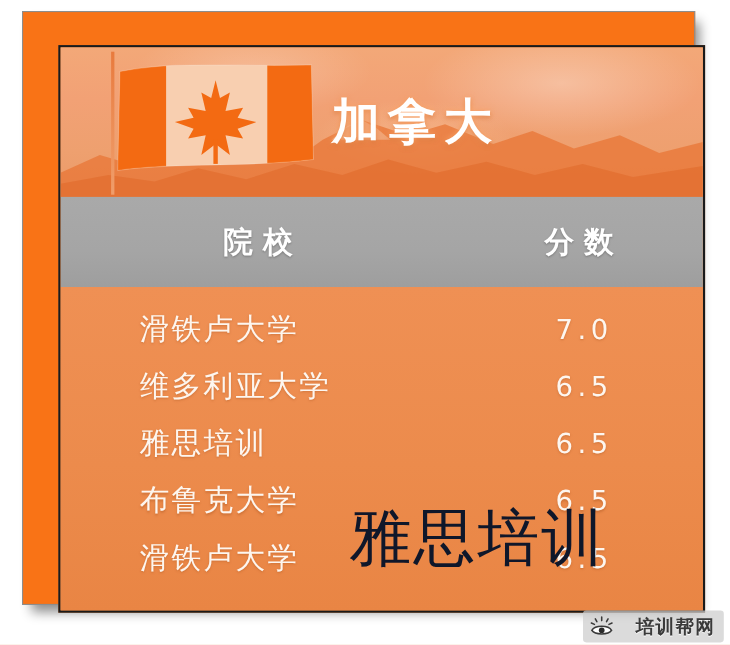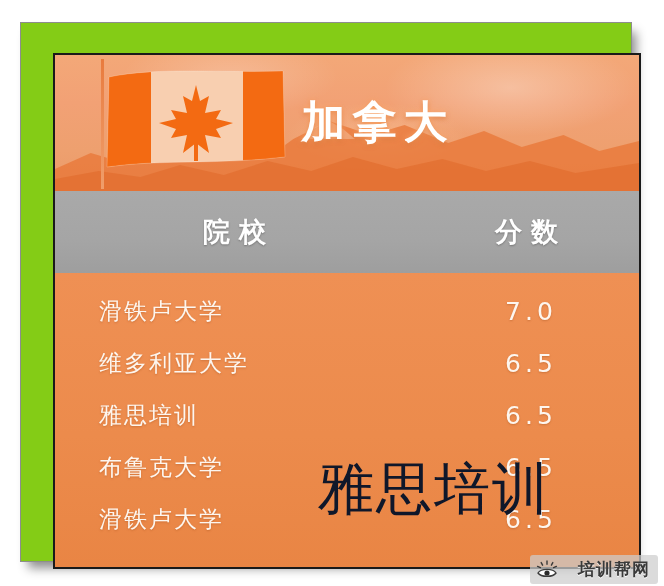--- a/index.html
+++ b/index.html
@@ -16,24 +16,24 @@
     position: relative;
     width: 664px;
     height: 586px;
     background: #ffffff;
   }
 
   
   .outer-frame {
     position: absolute;
     left: 20px;
-    top: 22px;
+    top: 10px;
     width: 612px;
     height: 540px;
-    background: #84cc16;
+    background: #f97316;
     border: 1px solid #8d8d8d;
     box-shadow: 6px 8px 10px -2px rgba(0,0,0,0.45);
   }
 
   
   .card {
     position: absolute;
     left: 32px;
     top: 30px;
     width: 588px;
@@ -108,23 +108,23 @@
     background: linear-gradient(180deg, #ef9054 0%, #ec8b4c 55%, #e98544 100%);
     padding-top: 12px;
   }
   .row {
     display: flex;
     align-items: center;
     height: 52px;
   }
   .cell-school {
     width: 368px;
-    padding-left: 44px;
+    padding-left: 72px;
     color: #fdf6ef;
-    font-size: 23px;
+    font-size: 27px;
     letter-spacing: 2px;
     text-shadow: 0 1px 2px rgba(150,70,20,0.35);
     white-space: nowrap;
   }
   .cell-score {
     width: 216px;
     text-align: center;
     color: #fdf6ef;
     font-size: 25px;
     letter-spacing: 4px;

